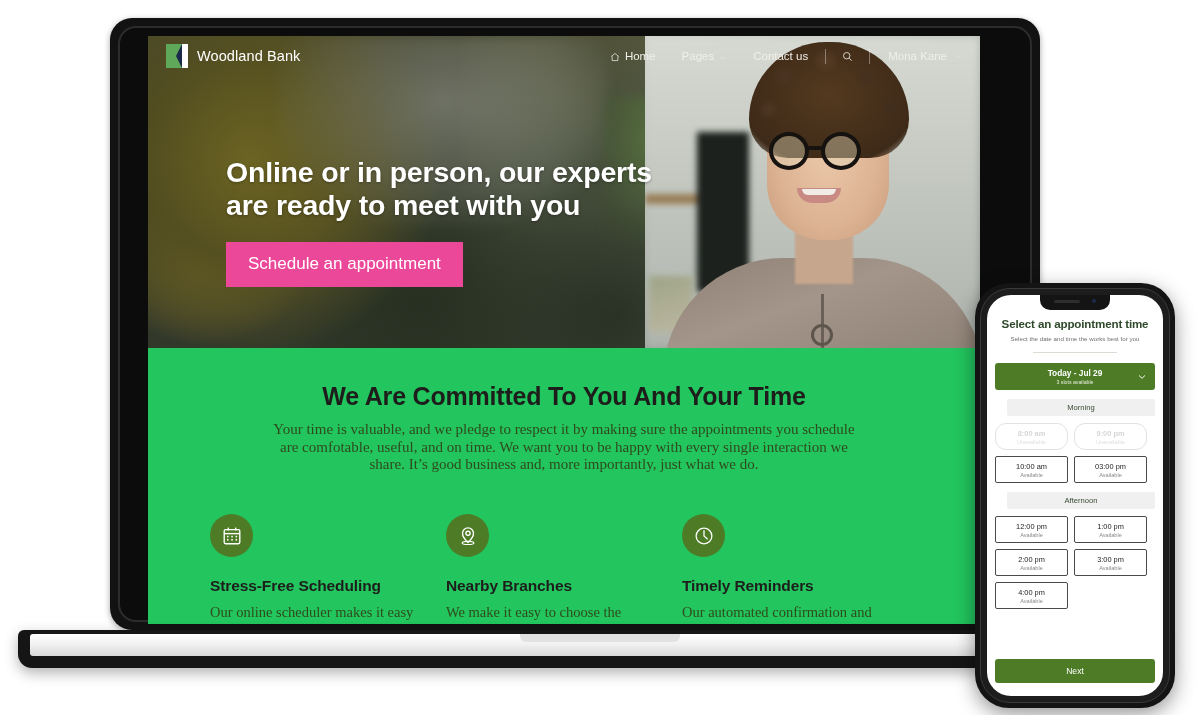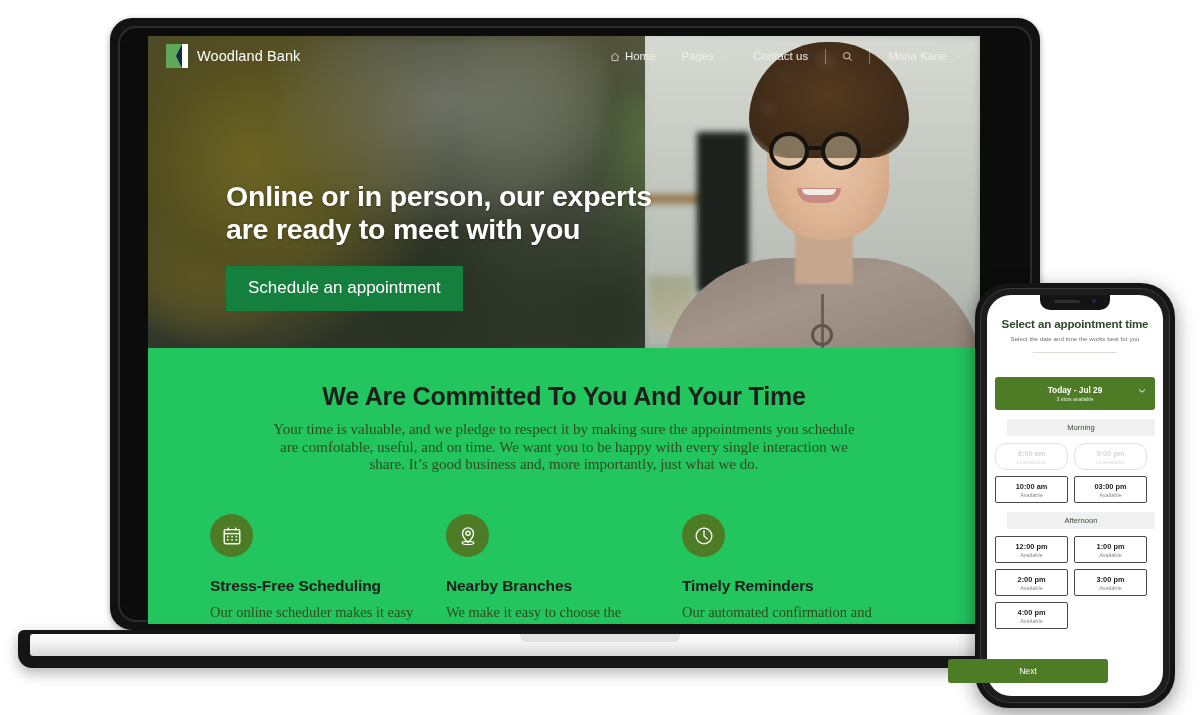--- a/index.html
+++ b/index.html
@@ -154,27 +154,27 @@
     display:flex; align-items:flex-end; gap:5px; white-space:nowrap;
   }
   .home-ico{ width:10px; height:10px; display:block; }
   .chev{ width:8px; height:8px; display:block; opacity:.85; }
   .nav-divider{ width:1px; height:15px; background:rgba(255,255,255,.35); margin:0 4px; }
   .search-btn{ padding:0 12px; display:flex; align-items:center; }
   .search-ico{ width:11px; height:11px; display:block; }
   .user-chip{ color:#f0efe9; font-size:11.5px; padding-left:14px; display:flex; align-items:center; gap:7px; white-space:nowrap; }
 
   
-  .hero-copy{ position:absolute; left:78px; top:144px; z-index:4; }
+  .hero-copy{ position:absolute; left:78px; top:120px; z-index:4; }
   .hero-h1{
     color:#ffffff; font-size:28.5px; line-height:1.16; font-weight:bold;
     letter-spacing:-.2px; text-shadow:0 1px 3px rgba(0,0,0,.3);
   }
   .hero-cta{
-    margin-top:20px; display:inline-block; background:#15803d; color:#fff;
+    margin-top:20px; display:inline-block; background:#ec4899; color:#fff;
     font-size:17px; padding:12px 22px 13px; border:none; cursor:pointer;
     font-family:"Liberation Sans", sans-serif;
   }
 
   
   .commit{ background:#22c55e; padding-top:34px; }
   .commit-h2{
     text-align:center; color:#1d1d1b; font-size:25px; font-weight:bold; letter-spacing:-.2px;
   }
   .commit-p{
@@ -230,45 +230,45 @@
     text-align:center; color:#2e4a2a; font-size:11.6px; font-weight:bold;
     letter-spacing:-.15px; margin-top:2px;
   }
   .ph-sub{
     text-align:center; color:#6f6f6f; font-size:6.2px; margin-top:5px;
   }
   .ph-rule{
     width:84px; height:1px; background:#d9ddd4; margin:10px auto 0;
   }
   .ph-date{
-    margin-top:24px; background:#4e7c26; color:#fff; border-radius:3px;
-    height:33px; display:flex; flex-direction:column; align-items:center; justify-content:center;
+    margin-top:10px; background:#4e7c26; color:#fff; border-radius:3px;
+    height:27px; display:flex; flex-direction:column; align-items:center; justify-content:center;
     position:relative; cursor:pointer;
   }
   .ph-date-main{ font-size:8.3px; font-weight:bold; }
   .ph-date-sub{ font-size:5.2px; opacity:.85; margin-top:1px; }
   .ph-date-chev{ position:absolute; right:9px; top:10px; width:8px; height:8px; }
   .ph-sect{
     margin-top:9px; background:#f0f0f0; border-radius:2px; height:17px;
     display:flex; align-items:center; justify-content:center;
     color:#394a32; font-size:7.6px;margin-left:12px;
   }
   .slot-grid{ display:flex; flex-wrap:wrap; gap:6px; margin-top:7px; }
   .slot{
     width:73px; height:27px; border:1px solid #4a4a4a; border-radius:2px;
     display:flex; flex-direction:column; align-items:center; justify-content:center;
     background:#fff; cursor:pointer;
   }
   .slot.disabled{ border-color:#e2e2e2; background:#fff; cursor:default;border-radius:11px; }
-  .slot-time{ font-size:7.4px; font-weight:bold; color:#1d1d1b; }
+  .slot-time{ font-size:7.4px; font-weight:normal; color:#1d1d1b; }
   .slot-state{ font-size:5.6px; color:#8a8a8a; margin-top:1px; }
   .slot.disabled .slot-time{ color:#d6d6d6; font-weight:bold; }
   .slot.disabled .slot-state{ color:#dfdfdf; }
   .ph-next{
-    position:absolute; left:948px; top:659px; width:160px; height:24px;
+    position:absolute; left:995px; top:659px; width:160px; height:24px;
     background:#4e7c26; color:#fff; border-radius:3px; border:none; cursor:pointer;
     font-size:8.6px; font-family:"Liberation Sans", sans-serif;
   }
 </style>
 </head>
 <body>
 
 <div id="stage">
 
   <div class="laptop-body"></div>

